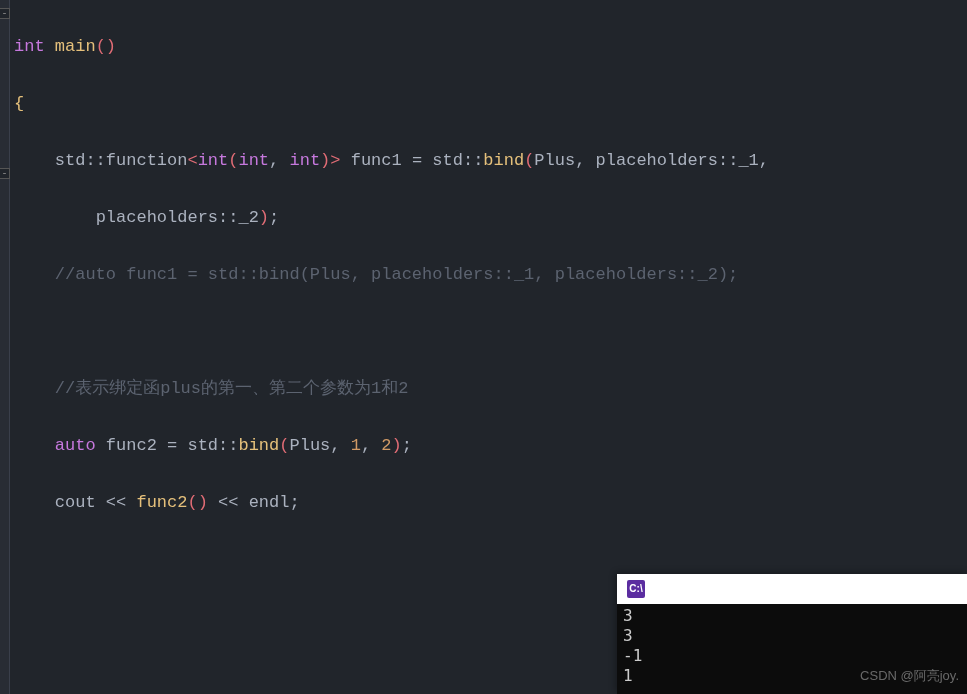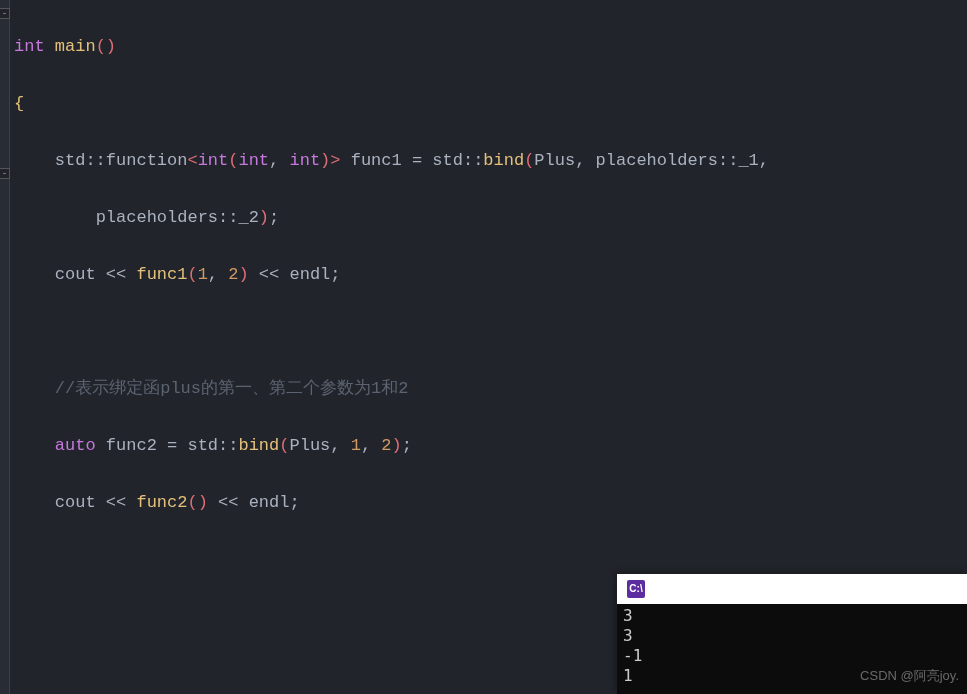--- a/index.html
+++ b/index.html
@@ -111,21 +111,21 @@
 <div class="gutter">
   <div class="fold-minus" style="top:8px">-</div>
   <div class="fold-minus" style="top:168px">-</div>
 </div>
 
 <div class="code-area">
 <span class="line"><span class="kw">int</span> <span class="fn">main</span><span class="paren">()</span></span>
 <span class="line"><span class="brace-y">{</span></span>
 <span class="line">    <span class="ns">std</span><span class="op">::</span><span class="ident">function</span><span class="angle">&lt;</span><span class="type">int</span><span class="paren">(</span><span class="type">int</span><span class="op">, </span><span class="type">int</span><span class="paren">)</span><span class="angle">&gt;</span> <span class="ident">func1</span><span class="op"> = </span><span class="ns">std</span><span class="op">::</span><span class="call">bind</span><span class="paren">(</span><span class="ident">Plus</span><span class="op">, </span><span class="ph">placeholders</span><span class="op">::</span><span class="ident">_1</span><span class="op">, </span></span>
 <span class="line">        <span class="ph">placeholders</span><span class="op">::</span><span class="ident">_2</span><span class="paren">)</span><span class="op">;</span></span>
-<span class="line">    <span class="ident">cout</span><span class="op"> &lt;&lt; </span><span class="call">func1</span><span class="paren">(</span><span class="num">1</span><span class="op">, </span><span class="num">2</span><span class="paren">)</span><span class="op"> &lt;&lt; </span><span class="ident">endl</span><span class="op">;</span></span>
+<span class="line">    <span class="comment">//auto func1 = std::bind(Plus, placeholders::_1, placeholders::_2);</span></span>
 <span class="line"> </span>
 <span class="line">    <span class="comment">//表示绑定函plus的第一、第二个参数为1和2</span></span>
 <span class="line">    <span class="kw">auto</span> <span class="ident">func2</span><span class="op"> = </span><span class="ns">std</span><span class="op">::</span><span class="call">bind</span><span class="paren">(</span><span class="ident">Plus</span><span class="op">, </span><span class="num">1</span><span class="op">, </span><span class="num">2</span><span class="paren">)</span><span class="op">;</span></span>
 <span class="line">    <span class="ident">cout</span><span class="op"> &lt;&lt; </span><span class="call">func2</span><span class="paren">(</span><span class="paren">)</span><span class="op"> &lt;&lt; </span><span class="ident">endl</span><span class="op">;</span></span>
 
 
 
 
 
 

